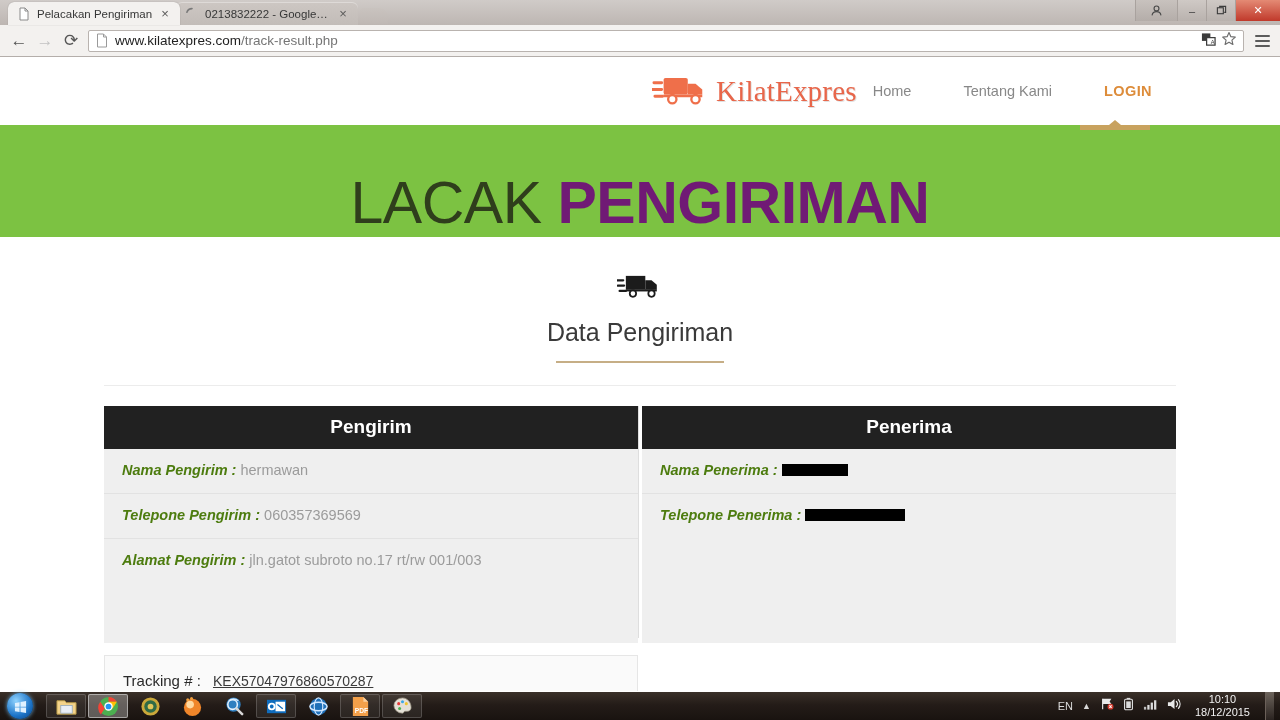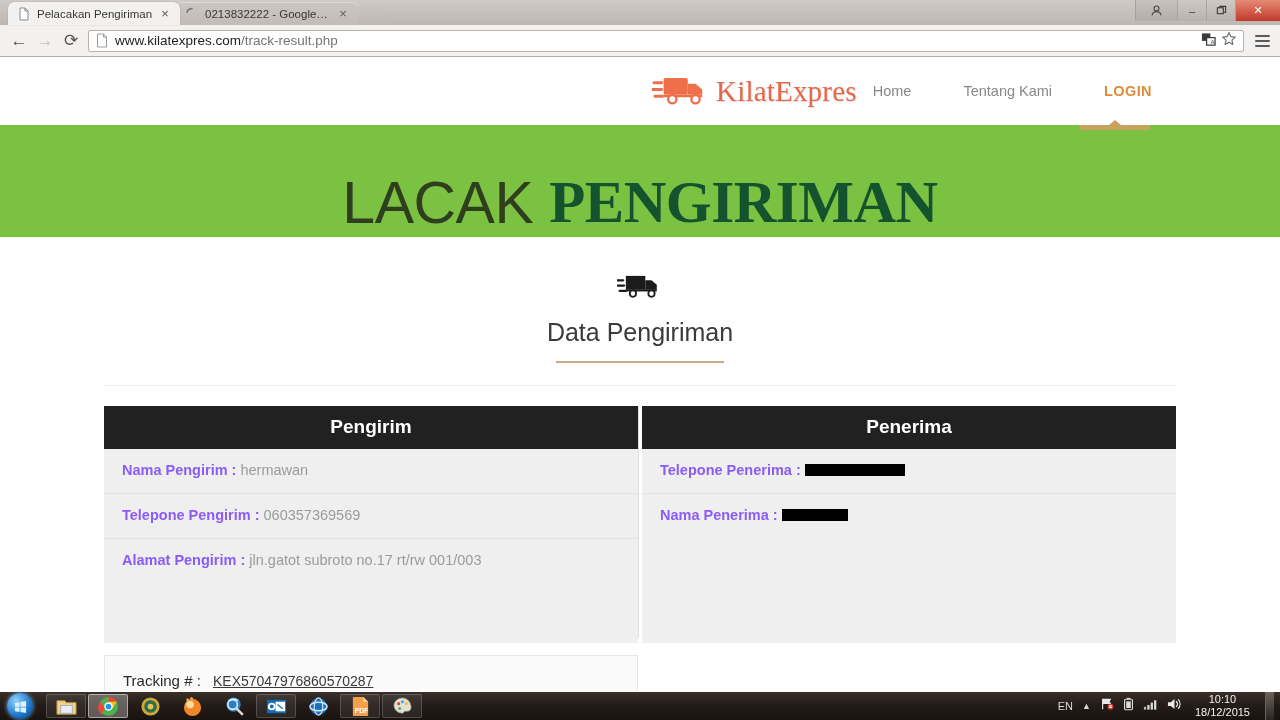--- a/index.html
+++ b/index.html
@@ -120,21 +120,21 @@
     content: ""; position: absolute; left: 29px; top: -5px;
     border-left: 6px solid transparent; border-right: 6px solid transparent;
     border-bottom: 5px solid #c8a25e;
   }
 
   .banner {
     height: 112px; background: #7cc242;
     display: flex; align-items: flex-end; justify-content: center;
   }
   .banner .t1 { font-size: 59px; color: #2f3e1c; font-weight: 300; letter-spacing: -.5px; }
-  .banner .t2 { font-size: 59px; color: #14532d; font-weight: bold; margin-left: 16px; letter-spacing: -.5px; font-family: Liberation Serif, serif; }
+  .banner .t2 { font-size: 59px; color: #701a75; font-weight: bold; margin-left: 16px; letter-spacing: -.5px; }
 
   .content { padding-top: 36px; }
   .truck-wrap { text-align: center; }
   .section-title {
     text-align: center; font-size: 25px; color: #3a3a3a; font-weight: normal;
     margin-top: 14px; padding-bottom: 14px;
   }
   .title-rule { width: 168px; height: 2px; background: #c6ae86; margin: 0 auto; }
   .hr-main { width: 1072px; height: 1px; background: #ececec; margin: 22px auto 0; }
 
@@ -147,21 +147,21 @@
   .panel-head {
     background: #212121; color: #fff; text-align: center;
     font-size: 19px; font-weight: bold; padding: 10px 0 11px;
   }
   .panel-body { min-height: 194px; }
   .row {
     padding: 11px 0 12px 18px; border-bottom: 1px solid #e2e2e2;
     font-size: 14.5px; line-height: 21px;
   }
   .row:last-child { border-bottom: none; }
-  .row .lbl { color: #8b5cf6; font-weight: bold; }
+  .row .lbl { color: #4d7c0f; font-weight: bold; font-style: italic; }
   .row .val { color: #9b9b9b; }
   .redact { display: inline-block; background: #000; height: 12px; vertical-align: -1px; }
   .redact.w1 { width: 66px; }
   .redact.w2 { width: 100px; }
   .redact.w3 { width: 314px; }
   .redact.w4 { width: 122px; margin-top: 6px; }
 
   .tracking-card {
     width: 534px; margin: 12px auto 0 104px; background: #fafafa;
     border: 1px solid #e6e6e6; padding: 16px 0 16px 18px;
@@ -358,26 +358,26 @@
             </div>
           </div>
         </div>
 
         <div class="panel-gap"></div>
 
         <div class="panel">
           <div class="panel-head">Penerima</div>
           <div class="panel-body">
             <div class="row">
+              <span class="lbl">Nama Penerima :</span>
+              <span class="redact w1"></span>
+            </div>
+            <div class="row">
               <span class="lbl">Telepone Penerima :</span>
               <span class="redact w2"></span>
-            </div>
-            <div class="row">
-              <span class="lbl">Nama Penerima :</span>
-              <span class="redact w1"></span>
             </div>
           </div>
         </div>
       </div>
 
       <div class="tracking-card">
         <span class="lbl">Tracking # :</span>
         <a href="#" class="num">KEX57047976860570287</a>
       </div>
     </div>

